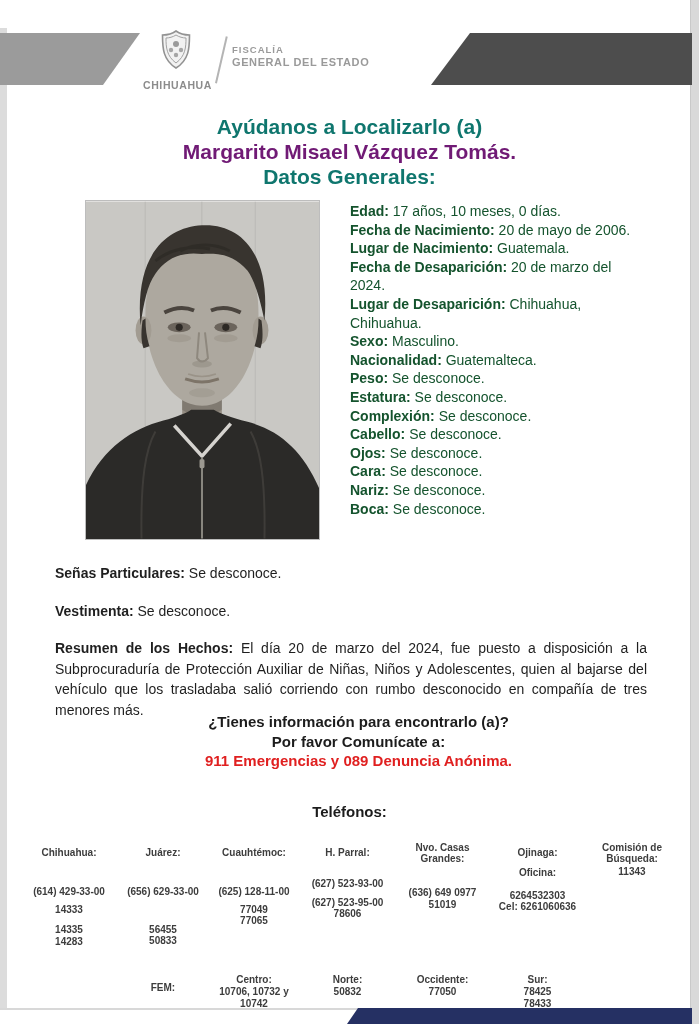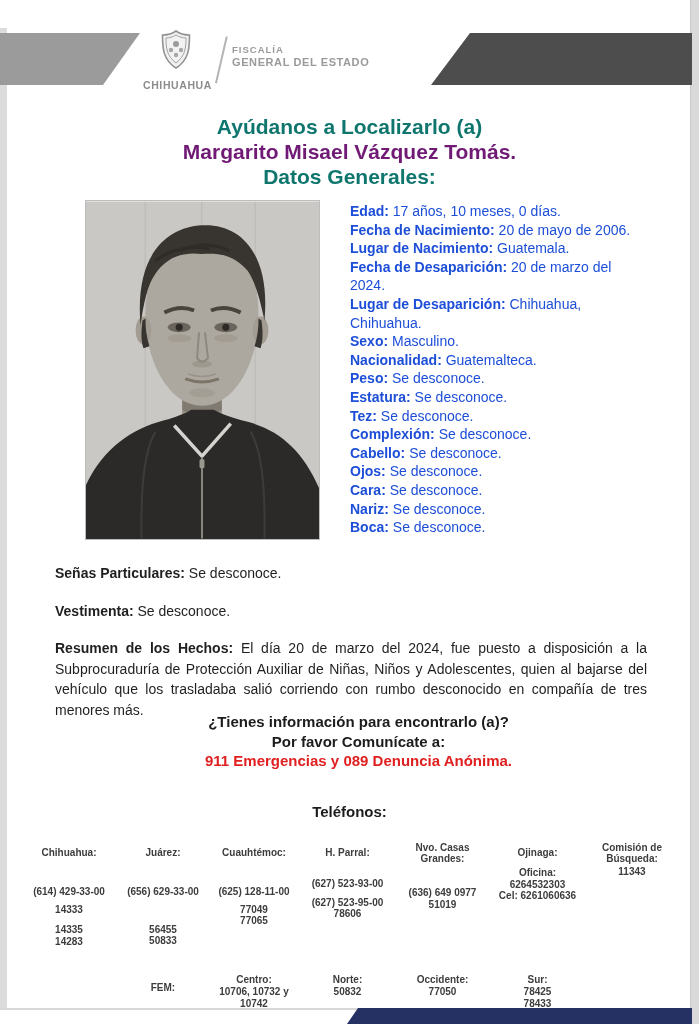--- a/index.html
+++ b/index.html
@@ -23,21 +23,21 @@
   .agency-1{font-size:9.5px;font-weight:bold;letter-spacing:1px;}
   .agency-2{font-size:11px;font-weight:bold;letter-spacing:0.6px;}
   
   .titles{position:absolute;left:0;top:114px;width:699px;text-align:center;line-height:25px;}
   .t-black{font-size:21px;font-weight:bold;color:#0f766e;}
   .t-red{font-size:21px;font-weight:bold;color:#701a75;}
   
   .photo{position:absolute;left:85px;top:200px;width:235px;height:340px;border:1px solid #bdbdbd;box-sizing:border-box;}
   .photo svg{display:block;width:100%;height:100%;}
   
-  .fields{position:absolute;left:350px;top:202px;width:300px;font-size:14px;line-height:18.6px;color:#1d4ed8;}
+  .fields{position:absolute;left:350px;top:202px;width:300px;font-size:14px;line-height:18.6px;color:#14532d;}
   .field .lb{font-weight:bold;}
   
   .details{position:absolute;left:55px;top:563px;width:592px;font-size:14px;color:#1f1f1f;}
   .detail{margin-bottom:17px;line-height:20.5px;}
   .detail .lb{font-weight:bold;}
   .detail.justify{text-align:justify;}
   
   .contact{position:absolute;left:0;top:712px;width:699px;text-align:center;line-height:19.5px;padding-left:9px;}
   .c-black{font-size:15px;font-weight:bold;color:#1c1c1c;}
   .c-red{font-size:15px;font-weight:bold;color:#e02020;}
@@ -50,21 +50,21 @@
   .pcol-0 .ln:nth-of-type(1){margin-top:12px;} .pcol-0 .ln:nth-of-type(2){margin-top:20px;}
   .pcol-0 .ln:nth-of-type(3){margin-top:6px;}  .pcol-0 .ln:nth-of-type(4){margin-top:9px;}
   .pcol-1 .ln:nth-of-type(1){margin-top:12px;} .pcol-1 .ln:nth-of-type(2){margin-top:20px;}
   .pcol-1 .ln:nth-of-type(3){margin-top:26px;}
   .pcol-2 .ln:nth-of-type(1){margin-top:12px;} .pcol-2 .ln:nth-of-type(2){margin-top:20px;}
   .pcol-2 .ln:nth-of-type(3){margin-top:6px;}
   .pcol-3 .ln:nth-of-type(1){margin-top:0px;}  .pcol-3 .ln:nth-of-type(2){margin-top:12px;}
   .pcol-3 .ln:nth-of-type(3){margin-top:7px;}
   .pcol-4 .ln:nth-of-type(1){margin-top:15px;} .pcol-4 .ln:nth-of-type(2){margin-top:21px;}
   .pcol-5 .ln:nth-of-type(1){margin-top:11px;} .pcol-5 .ln:nth-of-type(2){margin-top:1px;}
-  .pcol-5 .ln:nth-of-type(3){}
+  .pcol-5 .ln:nth-of-type(3){margin-top:11px;}
   .pcol-6 .ln:nth-of-type(1){margin-top:14px;}
   
   .fem-row{position:absolute;left:20px;top:968px;width:659px;display:grid;grid-template-columns:98px 90px 92px 95px 95px 95px 94px;font-size:10px;color:#3d3d3d;}
   .fem-cell{display:flex;flex-direction:column;align-items:center;text-align:center;line-height:12px;}
   .fem-label{font-weight:bold;margin-top:14px;}
   .fem-head{font-weight:bold;margin-top:6px;}
   .fem-val{font-weight:bold;max-width:88px;}
   
   .navy-bar{position:absolute;left:347px;top:1008px;width:345px;height:16px;background:#253063;
     clip-path:polygon(11px 0,100% 0,100% 100%,0 100%);}
@@ -152,21 +152,20 @@
   <div class="fields">
     <div class="field"><span class="lb">Edad:</span> <span>17 años, 10 meses, 0 días.</span></div>
     <div class="field"><span class="lb">Fecha de Nacimiento:</span> <span>20 de mayo de 2006.</span></div>
     <div class="field"><span class="lb">Lugar de Nacimiento:</span> <span>Guatemala.</span></div>
     <div class="field"><span class="lb">Fecha de Desaparición:</span> <span>20 de marzo del 2024.</span></div>
     <div class="field"><span class="lb">Lugar de Desaparición:</span> <span>Chihuahua, Chihuahua.</span></div>
     <div class="field"><span class="lb">Sexo:</span> <span>Masculino.</span></div>
     <div class="field"><span class="lb">Nacionalidad:</span> <span>Guatemalteca.</span></div>
     <div class="field"><span class="lb">Peso:</span> <span>Se desconoce.</span></div>
     <div class="field"><span class="lb">Estatura:</span> <span>Se desconoce.</span></div>
-    <div class="field"><span class="lb">Tez:</span> <span>Se desconoce.</span></div>
     <div class="field"><span class="lb">Complexión:</span> <span>Se desconoce.</span></div>
     <div class="field"><span class="lb">Cabello:</span> <span>Se desconoce.</span></div>
     <div class="field"><span class="lb">Ojos:</span> <span>Se desconoce.</span></div>
     <div class="field"><span class="lb">Cara:</span> <span>Se desconoce.</span></div>
     <div class="field"><span class="lb">Nariz:</span> <span>Se desconoce.</span></div>
     <div class="field"><span class="lb">Boca:</span> <span>Se desconoce.</span></div>
   </div>
 
   <div class="details">
     <div class="detail"><span class="lb">Señas Particulares:</span> <span>Se desconoce.</span></div>

